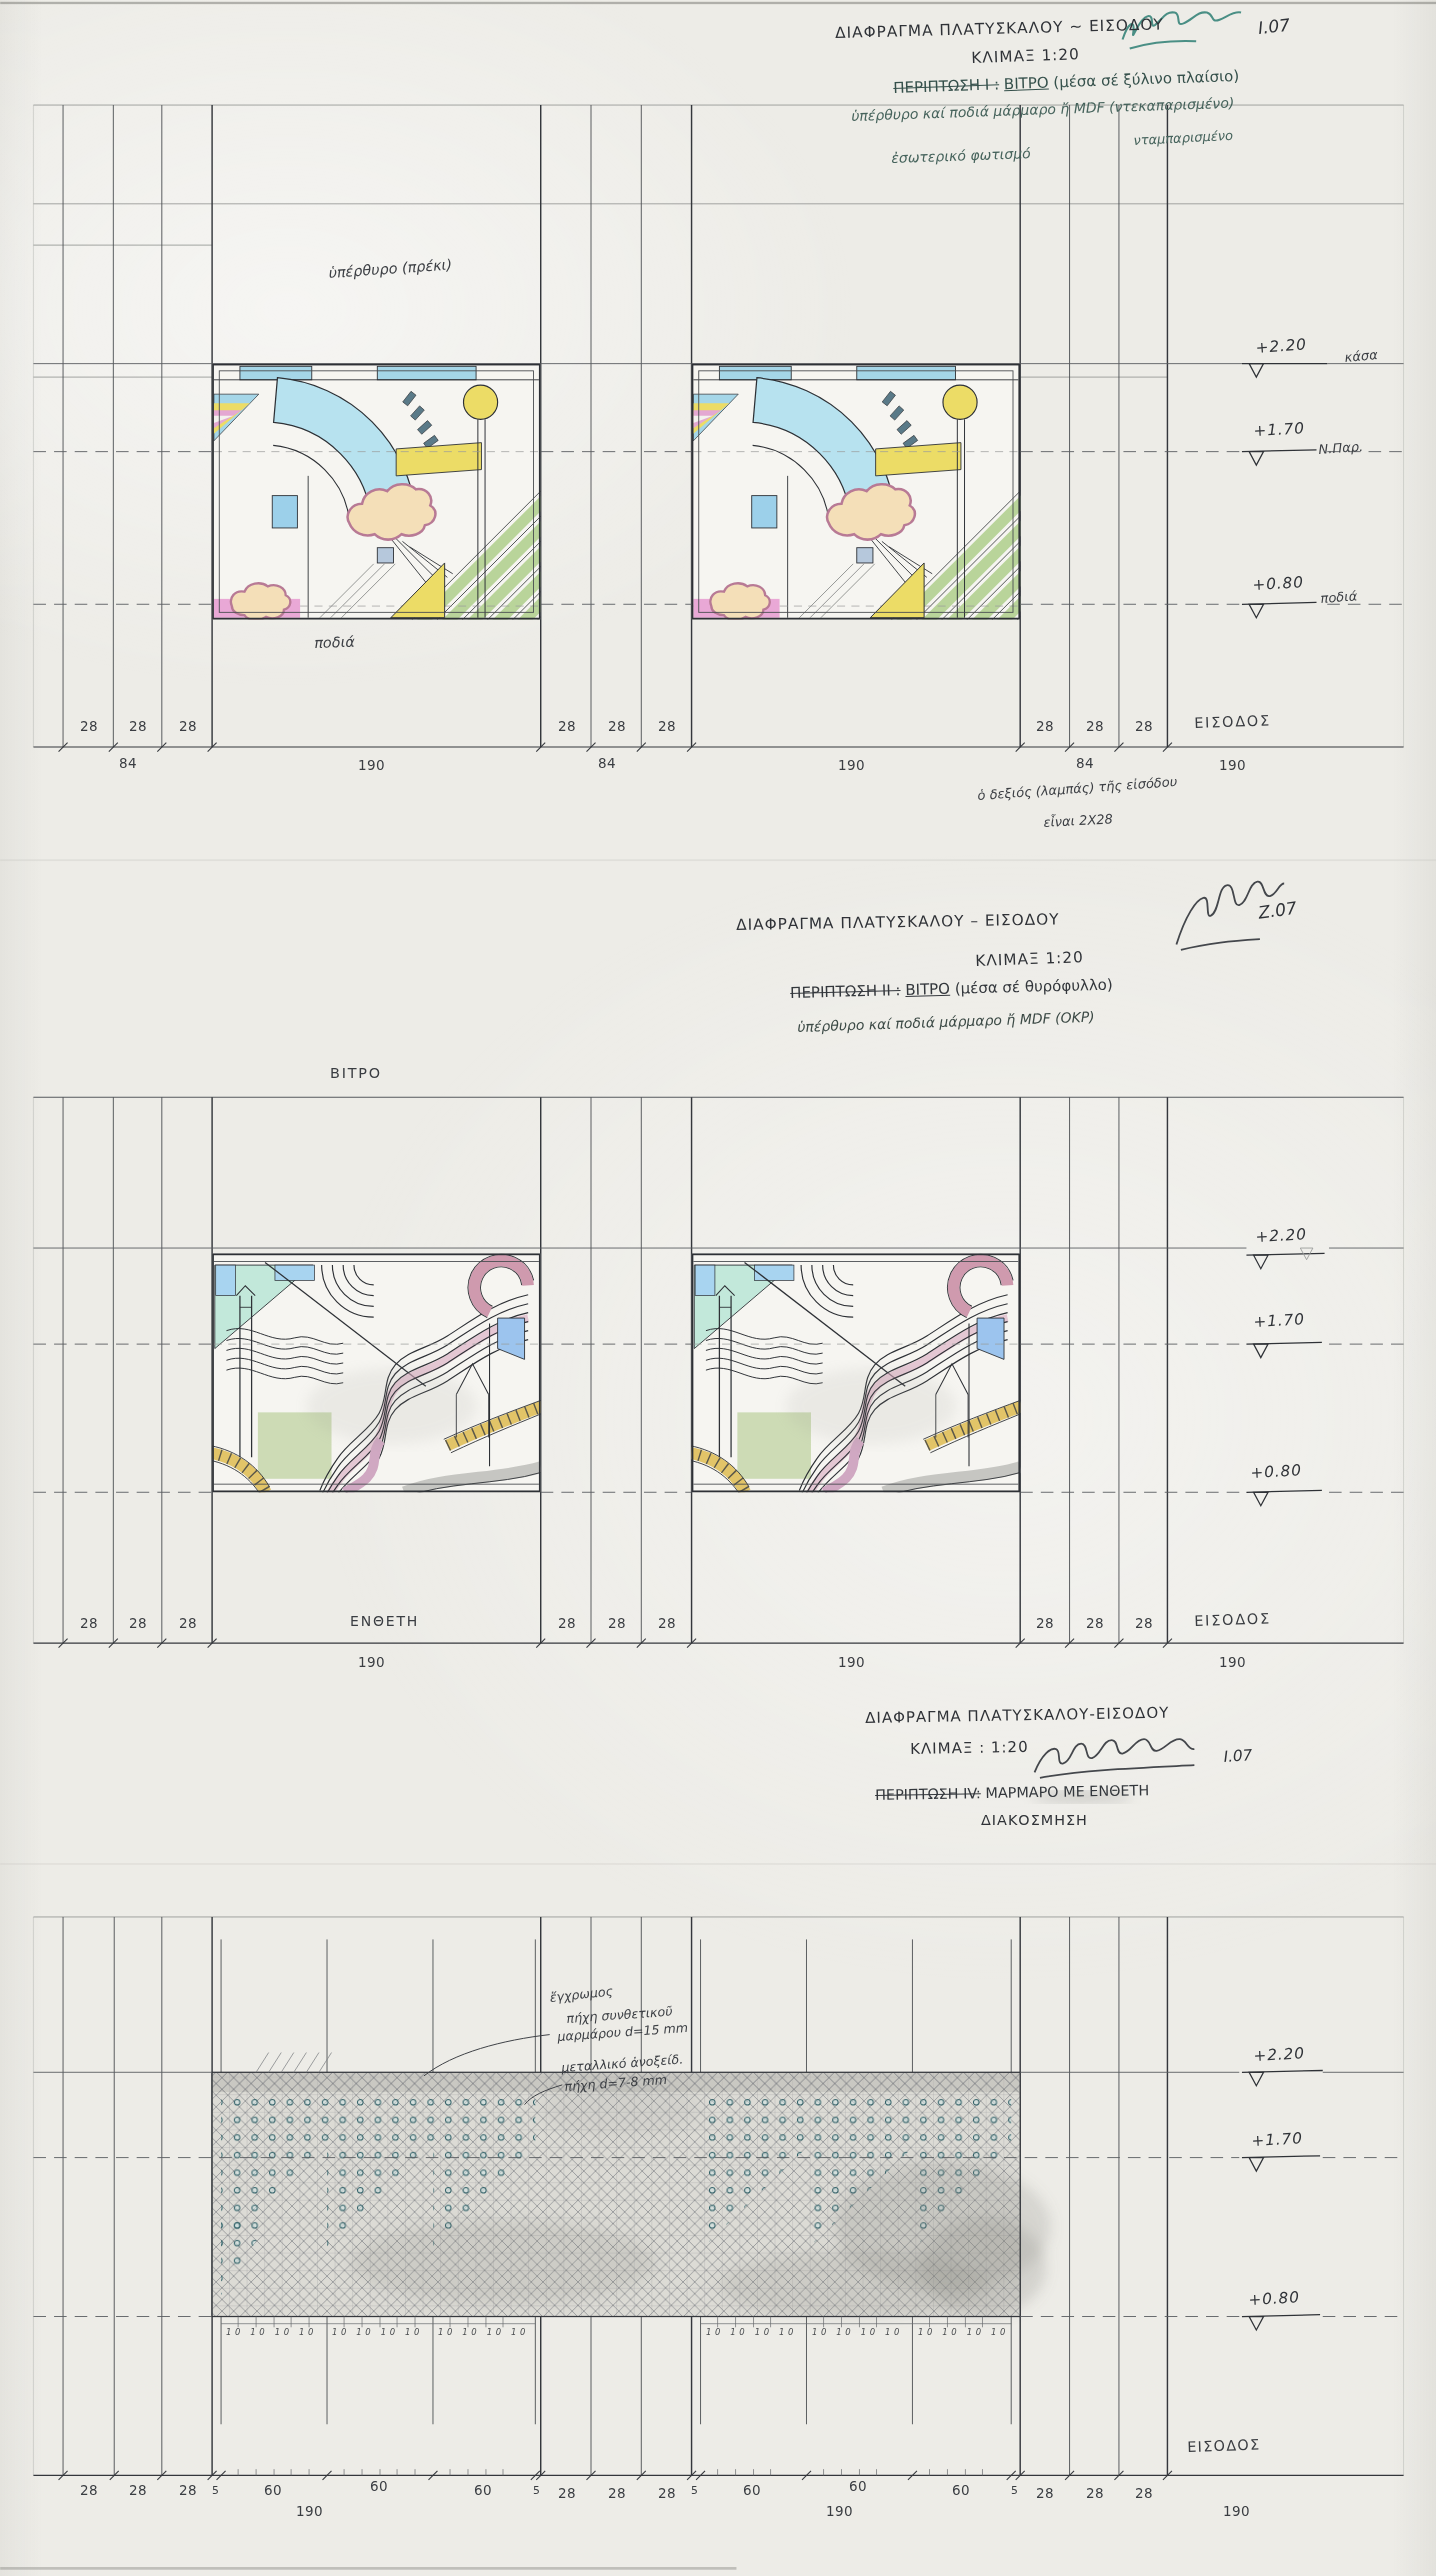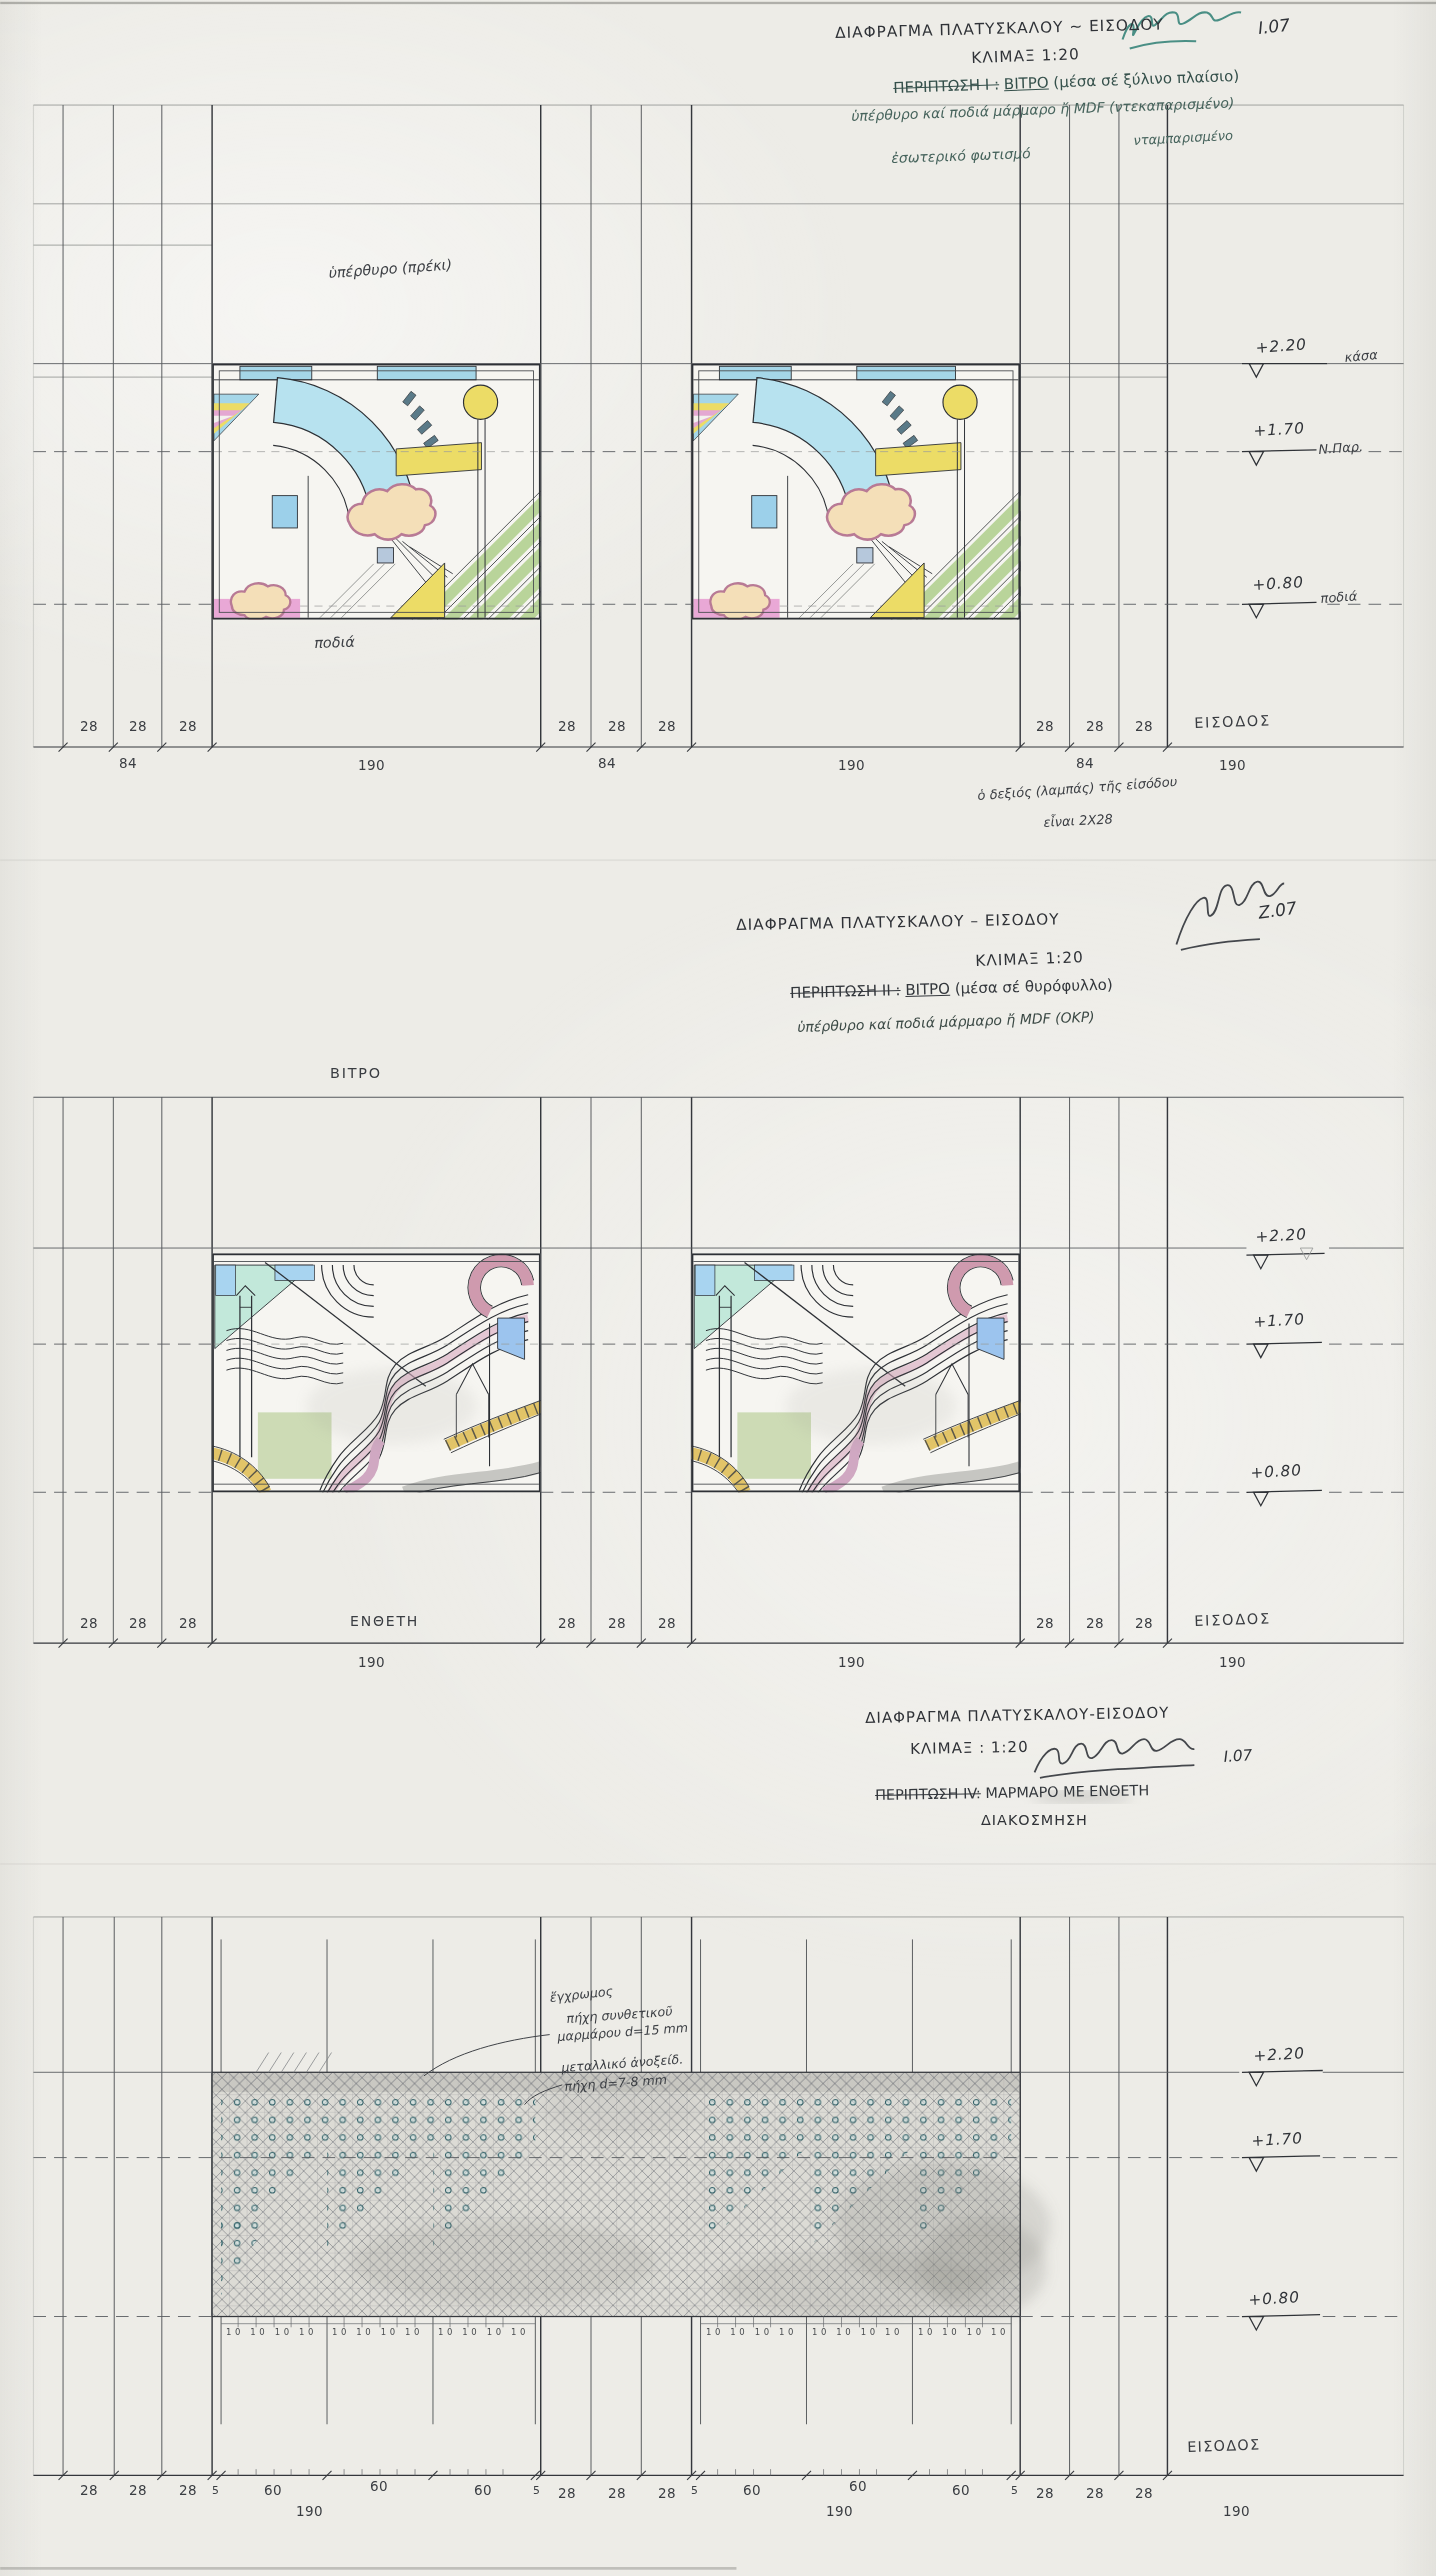--- a/index.html
+++ b/index.html
@@ -13,21 +13,21 @@
       #edecE7;
   }
   .art{position:absolute;left:0;top:0;}
   .lbl{position:absolute;white-space:nowrap;transform-origin:left top;}
   .t{font-size:15.3px;letter-spacing:1px;color:#2f3237;}
   .scr{font-style:italic;font-size:14px;color:#46635c;}
   .scr2{font-style:italic;font-size:13px;color:#3c3f44;}
   .num{font-size:13.5px;color:#3a3d42;letter-spacing:0.4px;}
   .num.ctr{text-align:left;}
   .lvl{font-size:15.3px;color:#2f3237;letter-spacing:0.9px;font-style:italic;}
-  .small10{font-size:8.5px;color:#4a4d50;letter-spacing:3.6px;}
+  .small10{font-size:8.5px;color:#4a4d50;letter-spacing:3.6px;font-style:italic;}
   .strike{text-decoration:line-through;}
   .undl{text-decoration:underline;}
   .date{font-size:17px;font-style:italic;color:#2f3237;}
 </style>
 </head>
 <body>
 
 <svg class="art" width="1437" height="2576" viewBox="0 0 1600 2869" xmlns="http://www.w3.org/2000/svg">
 <defs>
   <filter id="blur6">

